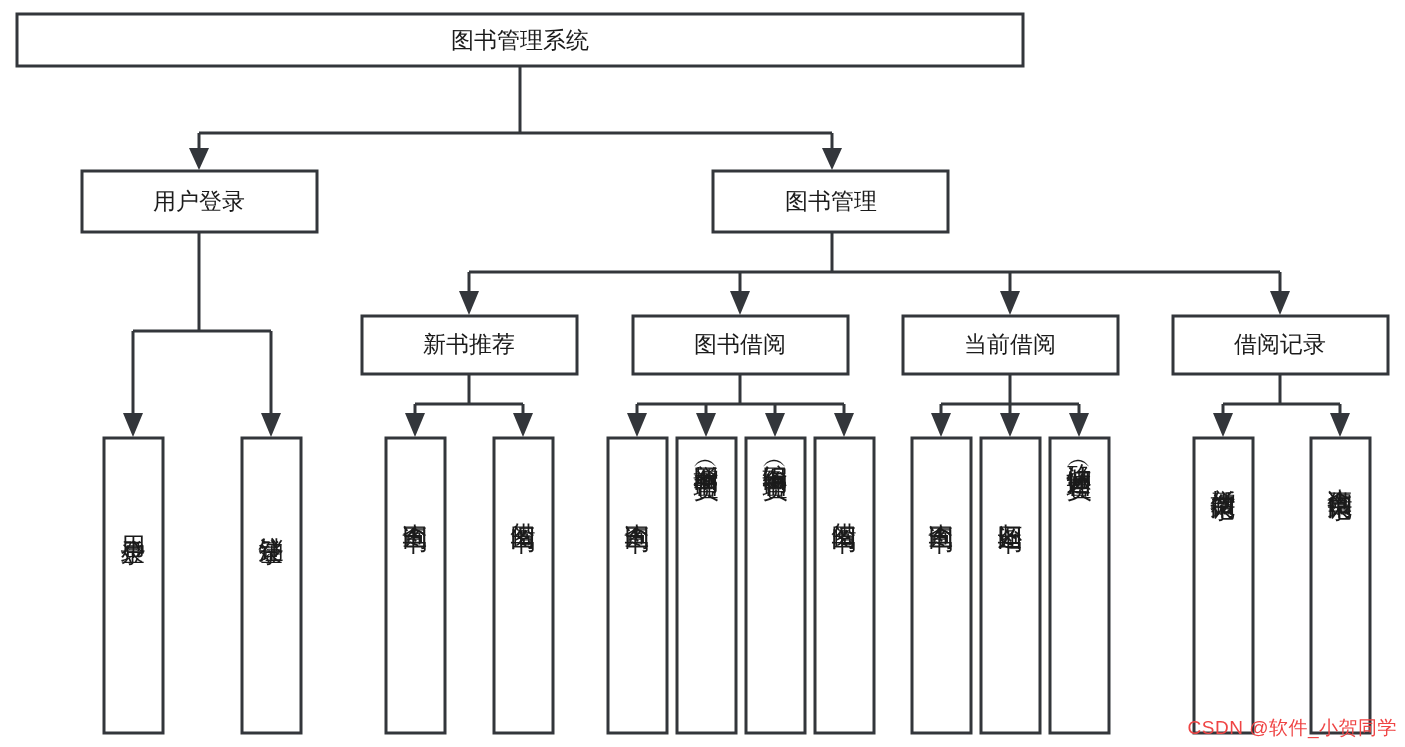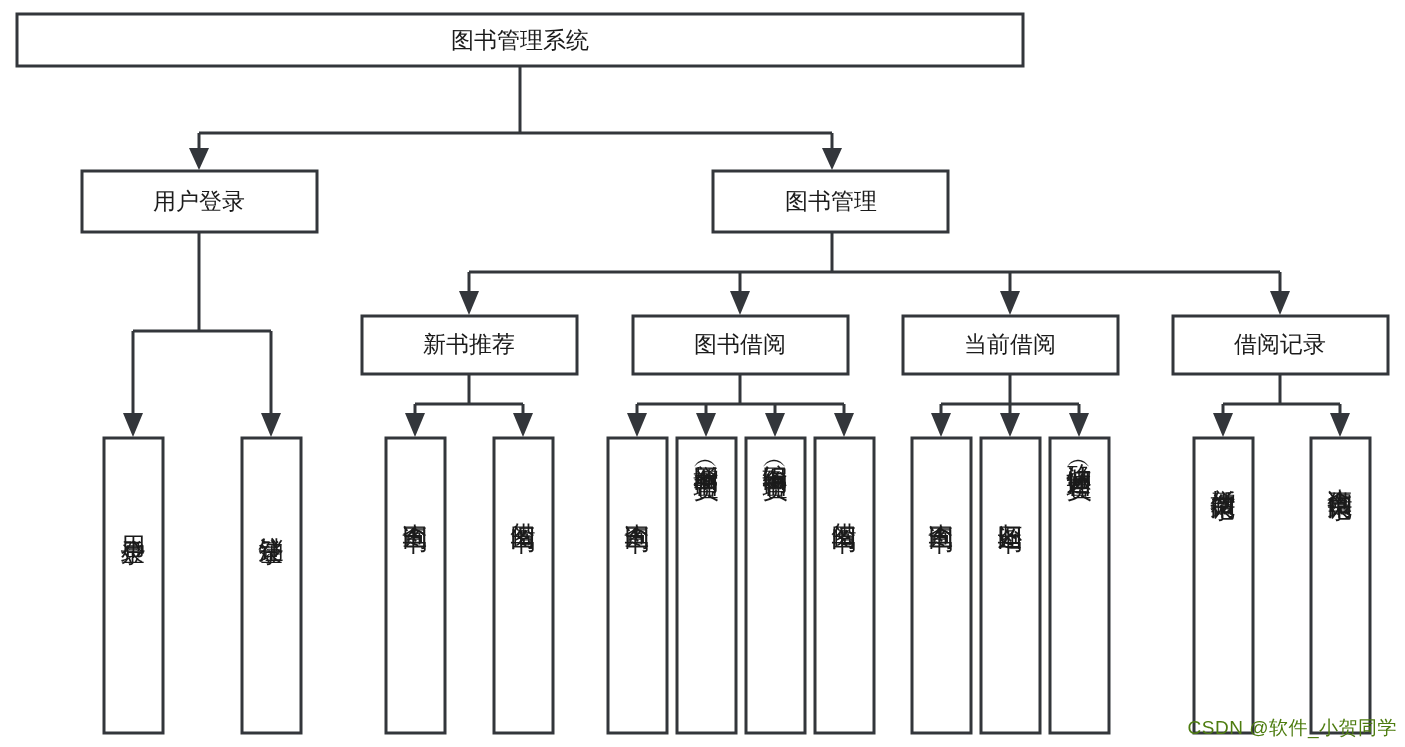--- a/index.html
+++ b/index.html
@@ -64,21 +64,21 @@
     color: #1b1b1b;
     letter-spacing: 2px;
     white-space: nowrap;
   }
   #watermark {
     position: absolute;
     right: 8px;
     bottom: 6px;
     font-family: "Liberation Sans", "DejaVu Sans", sans-serif;
     font-size: 19px;
-    color: #4d7c0f;
+    color: #ef4444;
     letter-spacing: 0.5px;
     white-space: nowrap;
   }
 </style>
 </head>
 <body>
 
 <div id="diagram-root">
 
   <svg class="flow" viewBox="0 0 1405 747" xmlns="http://www.w3.org/2000/svg">

